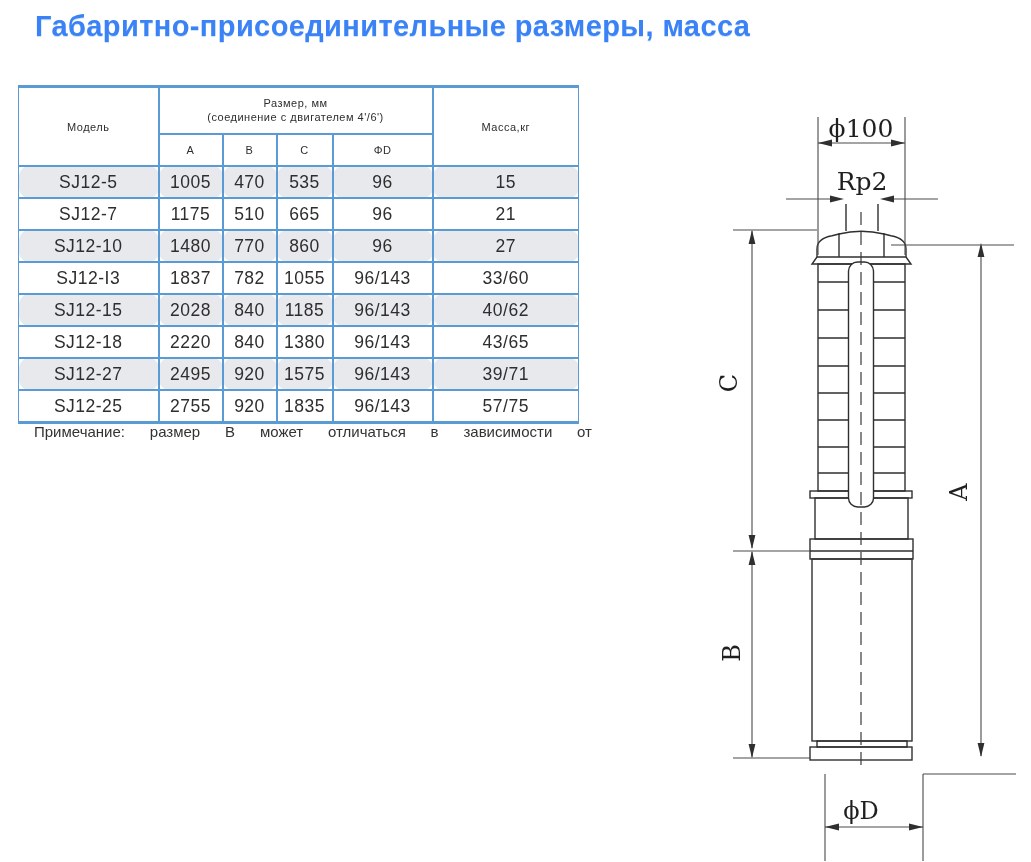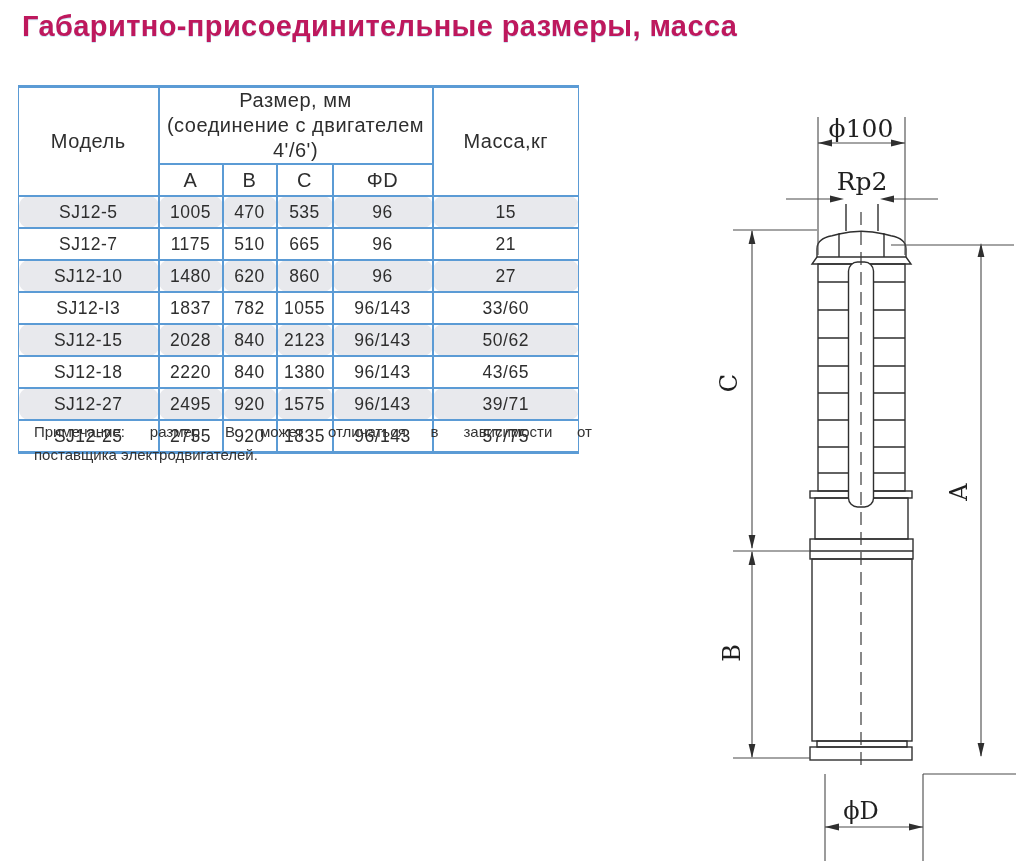--- a/index.html
+++ b/index.html
@@ -1,28 +1,28 @@
 <!DOCTYPE html>
 <html><head>
 <meta charset="utf-8">
 <style>
   html,body{margin:0;padding:0;background:#ffffff;}
   .page{position:relative;width:1031px;height:862px;background:#ffffff;overflow:hidden;
         font-family:"Liberation Sans", sans-serif;}
-  .title{position:absolute;left:22px;top:10px;margin:0;font-size:29px;font-weight:700;
-         color:#be185d;letter-spacing:0.4px;white-space:nowrap;
+  .title{position:absolute;left:35px;top:10px;margin:0;font-size:29px;font-weight:700;
+         color:#3b82f6;letter-spacing:0.4px;white-space:nowrap;
          text-shadow:0 1px 0 rgba(140,195,230,0.45);}
   table.dims{position:absolute;left:18px;top:85px;border-collapse:collapse;table-layout:fixed;
              width:560px;color:#2e2e2e;}
   table.dims{border-top:3px solid #5b9bd5;border-bottom:3px solid #5b9bd5;}
   table.dims th, table.dims td{border:2px solid #5b9bd5;text-align:center;vertical-align:middle;
              padding:0;letter-spacing:0.5px;}
   table.dims th:first-child, table.dims td:first-child{border-left-width:1px;margin-top:32px;}
   table.dims th:last-child, table.dims td:last-child{border-right-width:1px;}
-  table.dims thead th{font-weight:400;font-size:20px;background:#ffffff;}
+  table.dims thead th{font-weight:400;font-size:11px;background:#ffffff;}
   .size-group div{line-height:1.25;}
   tr.subhead th{height:30px;font-size:17px;}
   tr.gh th{height:45px;}
   table.dims tbody td{height:30px;font-size:17.5px;border-radius:10px;}
   table.dims tbody tr:nth-child(odd){background:#e8e9ed;}
   table.dims tbody tr:nth-child(even){background:#ffffff;}
   .phi-small{font-size:14px;}
   .note{position:absolute;left:18px;top:404px;width:558px;margin:16px;font-size:15px;
         line-height:1.55;color:#333333;}
   .note .jline{display:block;text-align:justify;text-align-last:justify;}
@@ -80,40 +80,40 @@
         <td>SJ12-7</td>
         <td>1175</td>
         <td>510</td>
         <td>665</td>
         <td>96</td>
         <td>21</td>
       </tr>
       <tr>
         <td>SJ12-10</td>
         <td>1480</td>
-        <td>620</td>
+        <td>770</td>
         <td>860</td>
         <td>96</td>
         <td>27</td>
       </tr>
       <tr>
         <td>SJ12-I3</td>
         <td>1837</td>
         <td>782</td>
         <td>1055</td>
         <td>96/143</td>
         <td>33/60</td>
       </tr>
       <tr>
         <td>SJ12-15</td>
         <td>2028</td>
         <td>840</td>
-        <td>2123</td>
-        <td>96/143</td>
-        <td>50/62</td>
+        <td>1185</td>
+        <td>96/143</td>
+        <td>40/62</td>
       </tr>
       <tr>
         <td>SJ12-18</td>
         <td>2220</td>
         <td>840</td>
         <td>1380</td>
         <td>96/143</td>
         <td>43/65</td>
       </tr>
       <tr>
@@ -130,21 +130,20 @@
         <td>920</td>
         <td>1835</td>
         <td>96/143</td>
         <td>57/75</td>
       </tr>
     </tbody>
   </table>
 
   <p class="note">
     <span class="jline">Примечание: размер В может отличаться в зависимости от</span>
-    <span class="nline">поставщика электродвигателей.</span>
   </p>
 
   <svg class="drawing" width="1031" height="862" viewBox="0 0 1031 862">
 
     <g>
 
       <path class="obj" d="M846,204 V231 M878,204 V231"></path>
 
       <path class="obj" d="M839,257 V234 Q861,228.5 884,234 V257"></path>
 

